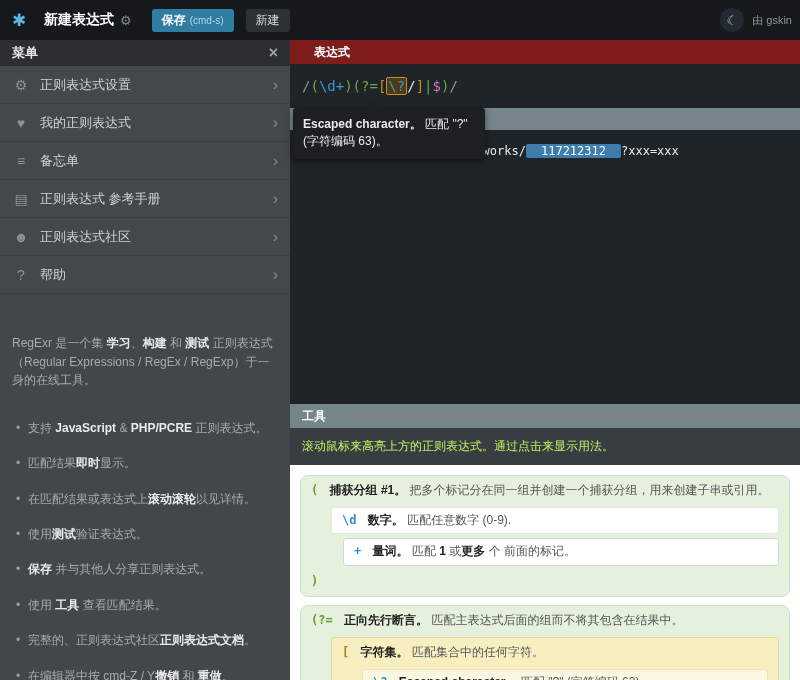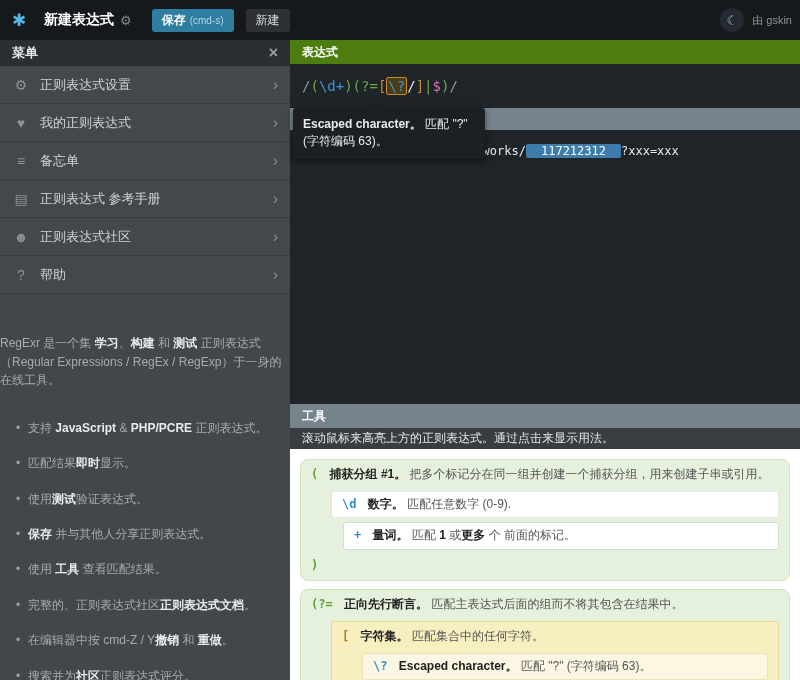--- a/index.html
+++ b/index.html
@@ -28,33 +28,33 @@
   
   .sidebar { width:290px; background:#42474b; display:flex; flex-direction:column; flex:none; }
   .menu-header { height:44px; background:#2b2f33; display:flex; align-items:flex-end;
                  padding:4px 12px; color:#e2e6e8; font-size:13px; font-weight:bold; }
   .menu-close { margin-left:auto; color:#9aa2a7; font-size:16px; cursor:pointer; }
   .menu-item { height:38px; background:#43484c; border-bottom:1px solid #393e42;
                display:flex; align-items:center; padding:0 12px; color:#ced3d6;
                font-size:13px; gap:10px; cursor:pointer; }
   .mi-icon { color:#8b9398; width:18px; text-align:center; font-size:14px; }
   .mi-chevron { margin-left:auto; color:#848c91; font-size:16px; }
-  .sidebar-info { margin-top:40px; padding:0 0; color:#a4abaf; font-size:12px; line-height:1.55; }
+  .sidebar-info { margin-top:40px; padding:0 12px; color:#a4abaf; font-size:12px; line-height:1.55; }
   .sidebar .b { color:#e8ebed; font-weight:bold; }
   .features { list-style:none; margin:12px 0 0; padding:0 16px; }
   .features li { position:relative; padding-left:12px; margin:18px 0; font-size:12px;
                  line-height:1.45; color:#a4abaf; }
   .features li::before { content:"•"; position:absolute; left:0; color:#9aa1a5; }
   .side-spacer { flex:1; }
   .ad-note { padding:0 16px 12px; font-size:11px; line-height:1.5; color:#8d959a; }
 
   
   .main { flex:1; display:flex; flex-direction:column; position:relative; background:#1f2428; }
-  .expr-header { height:24px; background:#4d7c0f; color:#fff; font-size:12px; font-weight:bold;
-                 display:flex; align-items:center; padding:0 12px; flex:none; }
+  .expr-header { height:24px; background:#7f1d1d; color:#fff; font-size:12px; font-weight:bold;
+                 display:flex; align-items:center; padding:0 24px; flex:none; }
   .expr-editor { height:44px; display:flex; align-items:center; padding:0 12px;
                  font-family:"DejaVu Sans Mono",monospace; font-size:14px; background:#1f2428; flex:none; }
   .tk { white-space:pre; }
   .tk-delim  { color:#8f979c; }
   .tk-group  { color:#6fa545; }
   .tk-charclass { color:#3b97cf; }
   .tk-quant  { color:#3b97cf; }
   .tk-esc    { color:#3b97cf; }
   .tk-set    { color:#c08a2e; }
   .tk-plain  { color:#dfe3e5; }
@@ -62,21 +62,21 @@
   .tk-anchor { color:#c678b0; }
   .tk-hl { background:#4a3c17; border:1px solid #cf8a25; border-radius:2px; padding:0 1px; }
 
   .text-bar { height:22px; background:#76848b; flex:none; }
   .text-editor { height:274px; padding:14px 12px; font-family:"DejaVu Sans Mono",monospace;
                  font-size:12px; color:#e7eaec; flex:none; white-space:pre; }
   .match { background:#3d7cab; color:#fff; border-radius:2px; padding:0 15px; }
 
   .tools-header { height:24px; background:#76848b; color:#fff; font-weight:bold; font-size:12px;
                   display:flex; align-items:center; padding:0 12px; flex:none; }
-  .tools-hint { background:#383d41; color:#e5e5e5; font-size:12px; padding:2px 12px; flex:none; }
+  .tools-hint { background:#383d41; color:#bef264; font-size:12px; padding:10px 12px; flex:none; }
 
   .explain { flex:1; background:#fff; overflow:hidden; padding-top:6px; }
   .exp-group { background:#e6f1dd; border:1px solid #d0e3bf; border-radius:8px;
                margin:4px 10px 8px; padding:3px 0; }
   .g-row { padding:4px 10px; font-size:12px; color:#555; line-height:1.3; }
   .g-token { font-family:"DejaVu Sans Mono",monospace; font-weight:bold; margin-right:8px; }
   .green { color:#5c9e33; } .blue { color:#2f8fca; } .setc { color:#a8821f; }
   .g-title { font-weight:bold; color:#222; }
   .g-children { margin:2px 10px 4px 30px; }
   .c-row { background:#fff; border:1px solid #e6e6e6; border-radius:3px; margin:4px 0;
@@ -155,20 +155,21 @@
           <span>帮助</span>
           <span class="mi-chevron">›</span>
         </div>
       </div>
 
     <div class="sidebar-info"><span>RegExr 是一个集 </span><span class="b">学习</span><span>、</span><span class="b">构建</span><span> 和 </span><span class="b">测试</span><span> 正则表达式（Regular Expressions / RegEx / RegExp）于一身的在线工具。</span></div>
 
     <ul class="features">
         <li><span>支持 </span><span class="b">JavaScript</span><span> &amp; </span><span class="b">PHP/PCRE</span><span> 正则表达式。</span></li>
         <li><span>匹配结果</span><span class="b">即时</span><span>显示。</span></li>
+        <li><span>在匹配结果或表达式上</span><span class="b">滚动滚轮</span><span>以见详情。</span></li>
         <li><span>使用</span><span class="b">测试</span><span>验证表达式。</span></li>
         <li><span class="b">保存</span><span> 并与其他人分享正则表达式。</span></li>
         <li><span>使用 </span><span class="b">工具</span><span> 查看匹配结果。</span></li>
         <li><span>完整的、正则表达式社区</span><span class="b">正则表达式文档</span><span>。</span></li>
         <li><span>在编辑器中按 cmd-Z / Y</span><span class="b">撤销</span><span> 和 </span><span class="b">重做</span><span>。</span></li>
         <li><span>搜索并为</span><span class="b">社区</span><span>正则表达式评分。</span></li>
       </ul>
 
     <div class="side-spacer"></div>
 

